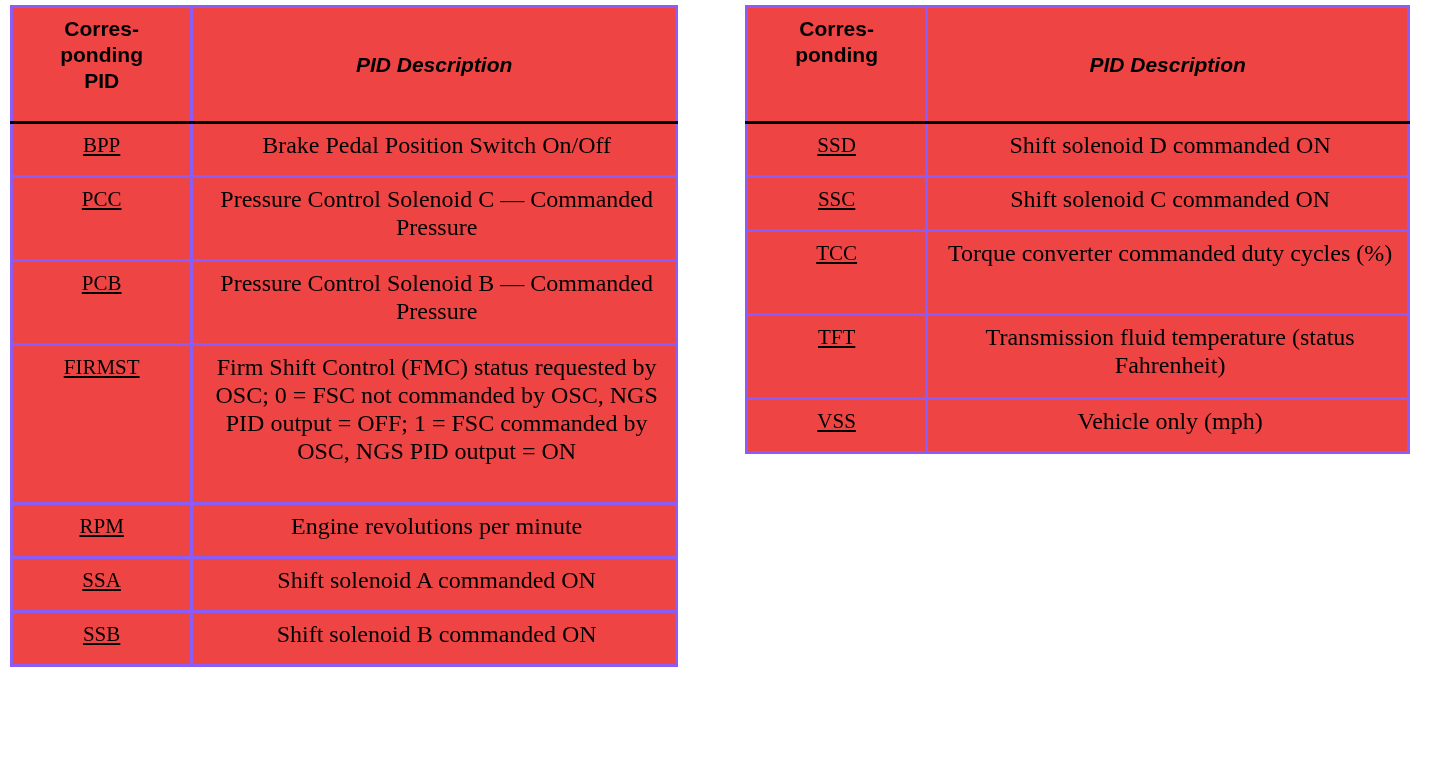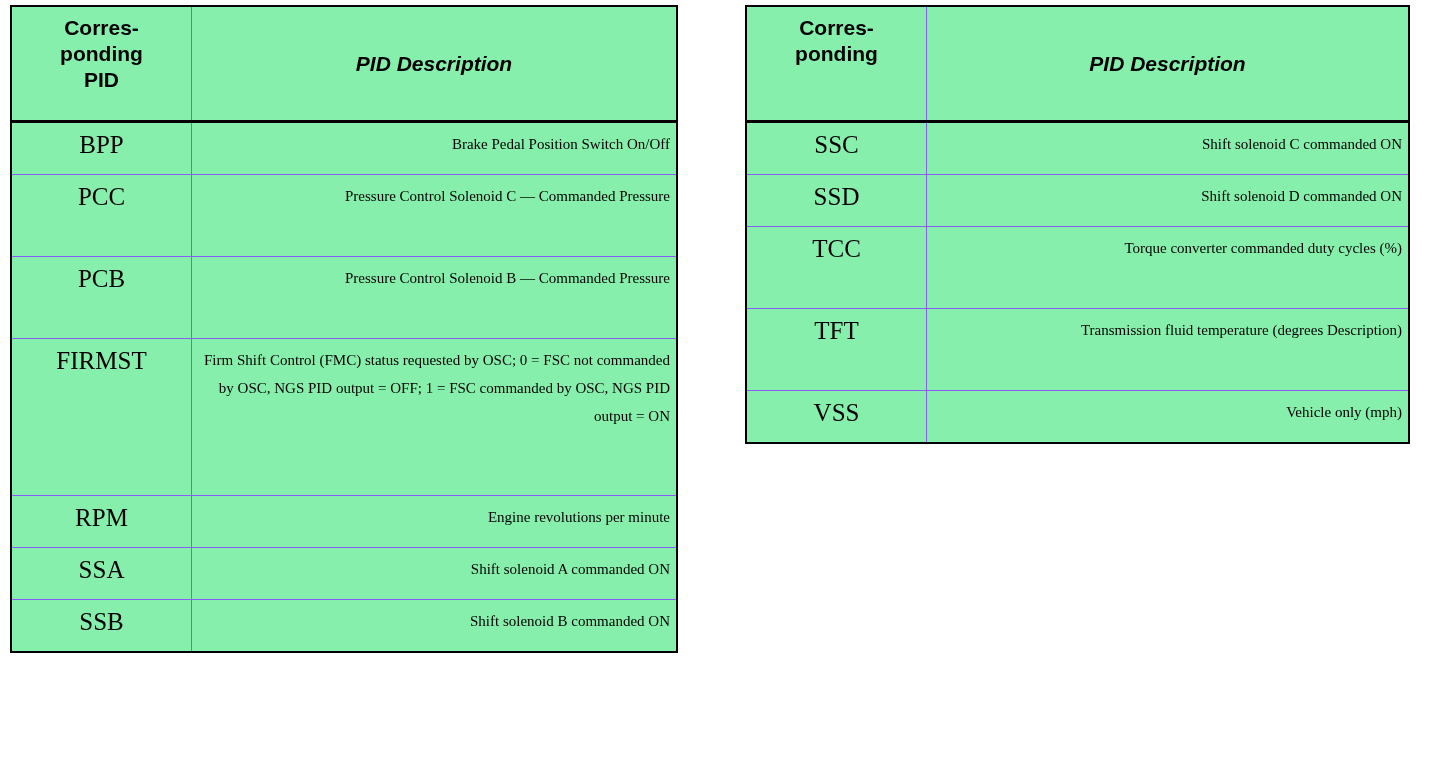--- a/index.html
+++ b/index.html
@@ -24,24 +24,24 @@
     background: #ffffff;
   }
 
   
   .pid-table {
     border: 2px solid #000000;
   }
 
   .pid-table td,
   .pid-table th {
-    border: 1px solid #8b5cf6;
+    border: 3px solid #8b5cf6;
     padding: 0;
     vertical-align: top;
-    background: #86efac;
+    background: #ef4444;
     margin-top: 24px;
   }
 
   
   .pid-table th {
     font-family: "Liberation Sans", "DejaVu Sans", sans-serif;
     font-weight: bold;
     font-size: 21px;
     line-height: 26px;
     text-align: center;
@@ -53,30 +53,31 @@
     vertical-align: top;
   }
   .pid-table th.h-desc {
     vertical-align: middle;
     padding: 4px 6px;
     font-style: italic;
   }
 
   
   .pid-table td.c-code {
-    font-size: 25px;
+    font-size: 21px;
     line-height: 27px;
     text-align: center;
     padding: 8px 4px 6px 4px;
     white-space: nowrap;
+    text-decoration: underline;
   }
   .pid-table td.c-desc {
-    font-size: 15px;
+    font-size: 24px;
     line-height: 28px;
-    text-align: right;
+    text-align: center;
     padding: 7px 6px 6px 11px;
   }
 
   
   #table-left {
     left: 10px;
     top: 5px;
     width: 668px;
   }
   #table-left col.col-code { width: 180px; }
@@ -157,33 +158,33 @@
     <tr>
       <th class="h-code">
         <span>Corres-</span><br>
         <span>ponding</span>
       </th>
       <th class="h-desc">PID Description</th>
     </tr>
   </thead>
   <tbody>
     <tr class="r1">
+      <td class="c-code">SSD</td>
+      <td class="c-desc">Shift solenoid D commanded ON</td>
+    </tr>
+    <tr class="r1">
       <td class="c-code">SSC</td>
       <td class="c-desc">Shift solenoid C commanded ON</td>
-    </tr>
-    <tr class="r1">
-      <td class="c-code">SSD</td>
-      <td class="c-desc">Shift solenoid D commanded ON</td>
     </tr>
     <tr class="r2">
       <td class="c-code">TCC</td>
       <td class="c-desc">Torque converter commanded duty cycles (%)</td>
     </tr>
     <tr class="r2">
       <td class="c-code">TFT</td>
-      <td class="c-desc">Transmission fluid temperature (degrees Description)</td>
+      <td class="c-desc">Transmission fluid temperature (status Fahrenheit)</td>
     </tr>
     <tr class="r1">
       <td class="c-code">VSS</td>
       <td class="c-desc">Vehicle only (mph)</td>
     </tr>
   </tbody>
 </table>
 
 </body></html>

